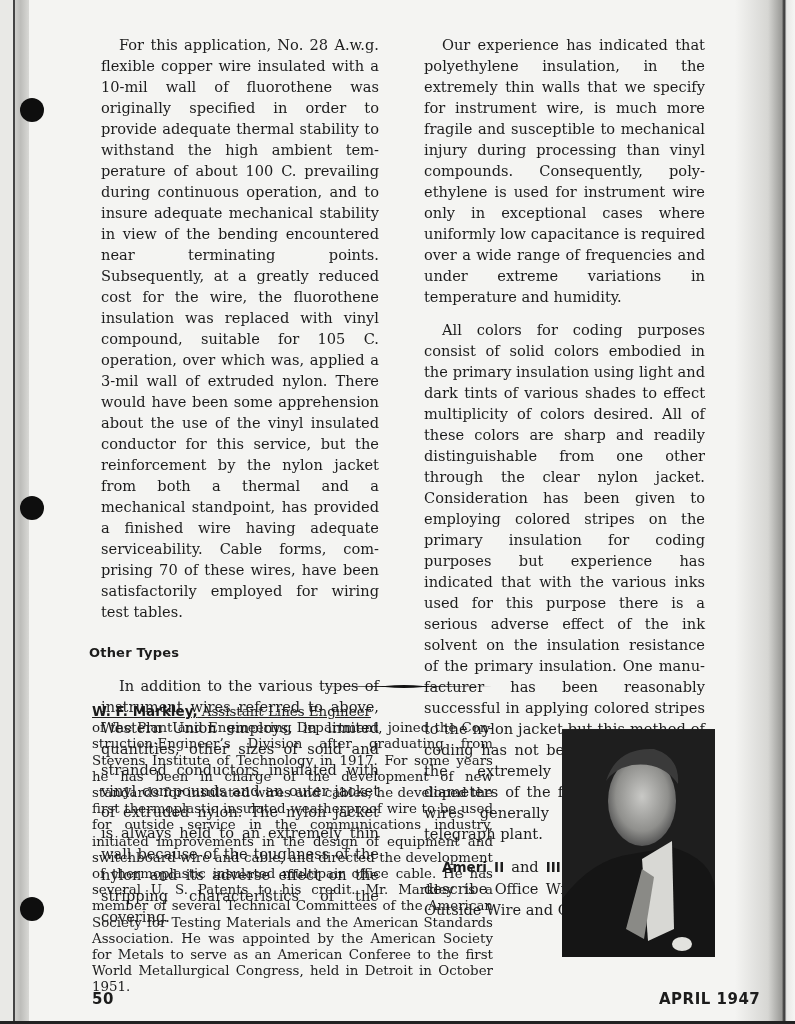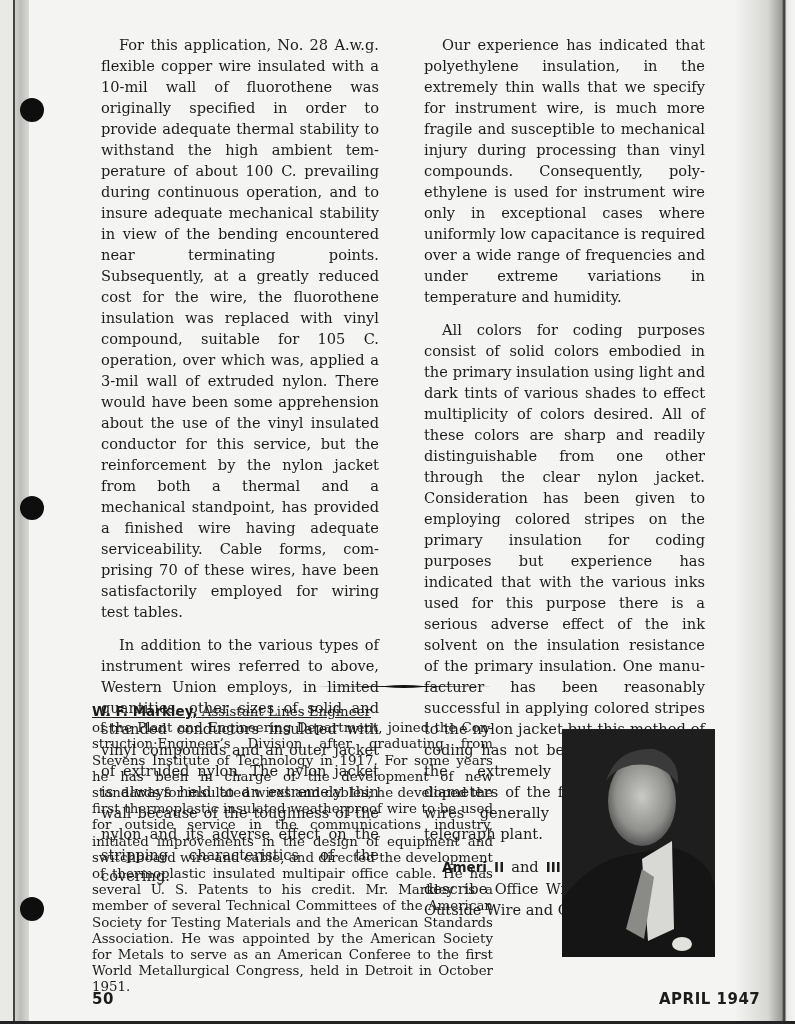--- a/index.html
+++ b/index.html
@@ -65,20 +65,21 @@
 
 <div class="binding-light"></div>
 <div class="binding-strip"></div>
 <div class="hole" style="top:98px"></div>
 <div class="hole" style="top:496px"></div>
 <div class="hole" style="top:897px"></div>
 <div class="right-shadow"></div>
 
 <div class="col col-left">
   <p>For this application, No. 28 A.w.g. flex­ible copper wire insulated with a 10-mil wall of fluorothene was originally specified in order to provide adequate thermal sta­bility to withstand the high ambient tem­perature of about 100 C. prevailing during continuous operation, and to insure ade­quate mechanical stability in view of the bending encountered near terminating points. Subsequently, at a greatly reduced cost for the wire, the fluorothene insula­tion was replaced with vinyl compound, suitable for 105 C. operation, over which was, applied a 3-mil wall of extruded nylon. There would have been some appre­hension about the use of the vinyl insu­lated conductor for this service, but the reinforcement by the nylon jacket from both a thermal and a mechanical stand­point, has provided a finished wire having adequate serviceability. Cable forms, com­prising 70 of these wires, have been satisfactorily employed for wiring test tables.</p>
+  <div class="heading">Other Types</div>
   <p>In addition to the various types of instrument wires referred to above, West­ern Union employs, in limited quantities, other sizes of solid and stranded conduc­tors insulated with vinyl compounds and an outer jacket of extruded nylon. The nylon jacket is always held to an extremely thin wall because of the toughness of the nylon and its adverse effect on the strip­ping characteristics of the covering.</p>
 </div>
 
 <div class="col col-right">
   <p>Our experience has indicated that poly­ethylene insulation, in the extremely thin walls that we specify for instrument wire, is much more fragile and susceptible to mechanical injury during processing than vinyl compounds. Consequently, poly­ethylene is used for instrument wire only in exceptional cases where uniformly low capacitance is required over a wide range of frequencies and under extreme varia­tions in temperature and humidity.</p>
   <p>All colors for coding purposes consist of solid colors embodied in the primary insu­lation using light and dark tints of various shades to effect multiplicity of colors de­sired. All of these colors are sharp and readily distinguishable from one other through the clear nylon jacket. Considera­tion has been given to employing colored stripes on the primary insulation for cod­ing purposes but experience has indicated that with the various inks used for this purpose there is a serious adverse effect of the ink solvent on the insulation resist­ance of the primary insulation. One manu­facturer has been reasonably successful in applying colored stripes to the nylon jacket but this method of coding has not been satisfactory for the extremely small over-all diameters of the finished instru­ment wires generally employed in the telegraph plant.</p>
   <p style="margin-top:4px"><span class="sans-bold">Ameri II</span><span> and </span><span class="sans-bold">III</span><span> of this article will describe Office Wire and Cable, and Outside Wire and Cable, respectively.</span></p>
 </div>
 
 <svg class="divider" viewBox="0 0 178 5">

